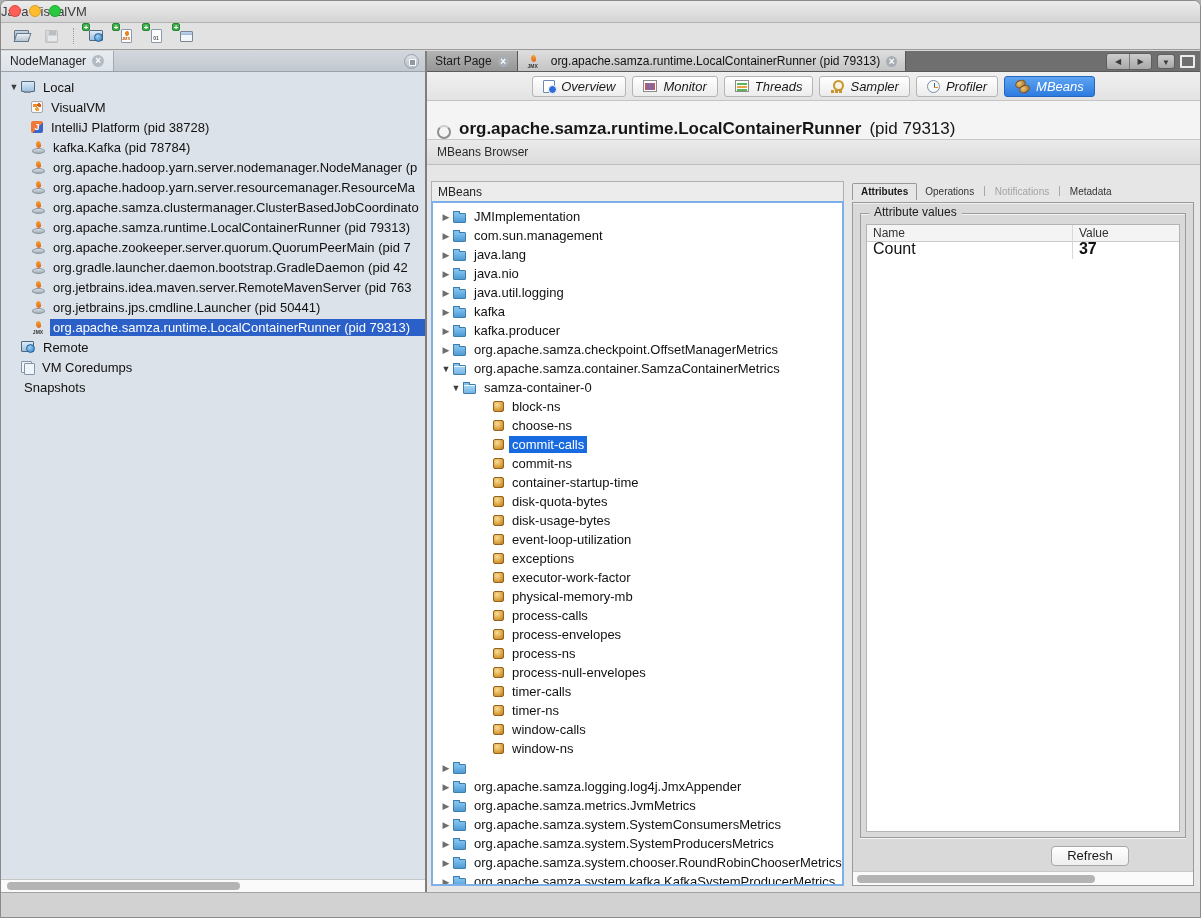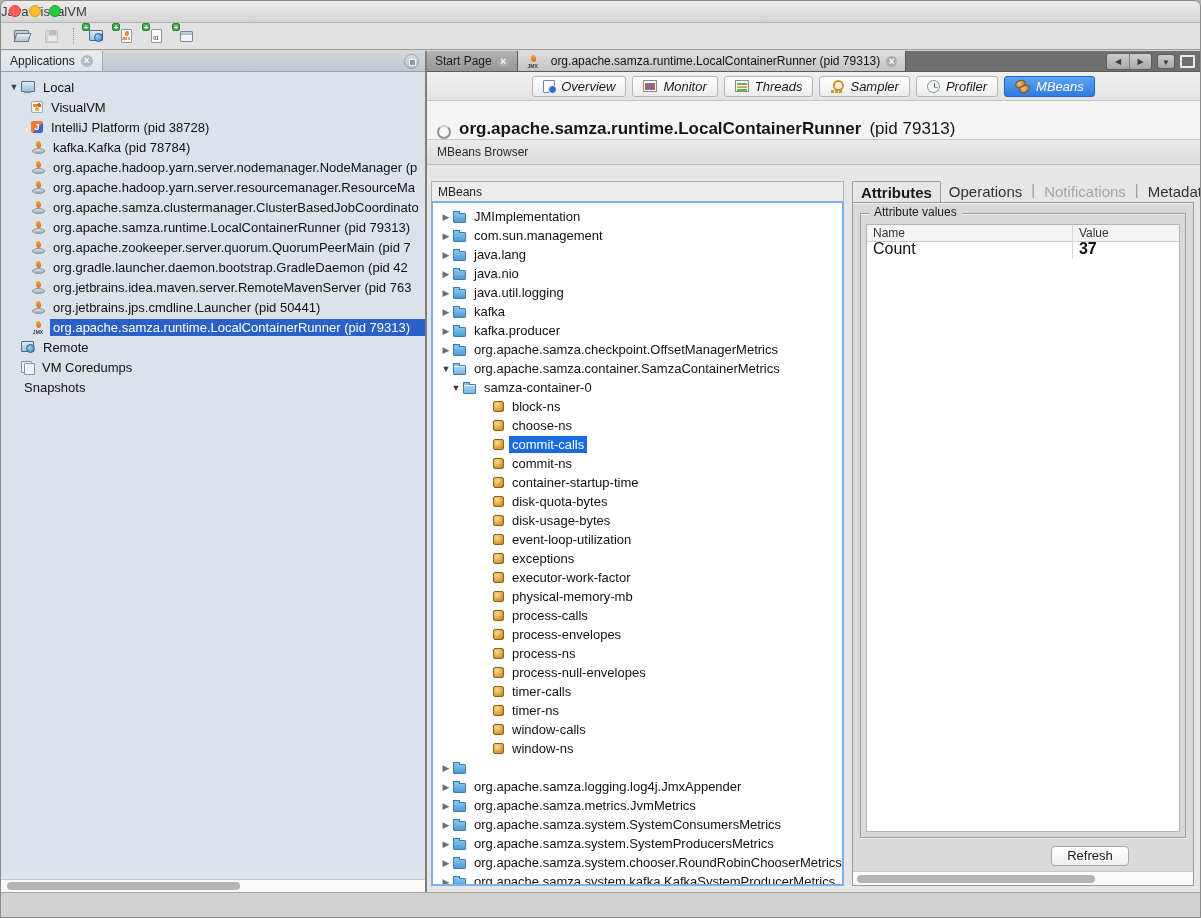--- a/index.html
+++ b/index.html
@@ -143,21 +143,21 @@
 
   .mbeans-panel { flex:1; display:flex; flex-direction:column; min-width:0; }
   .mbeans-header { height:20px; background:#ececec; border:1px solid #b0b0b0; border-bottom:none; display:flex; align-items:center; padding-left:6px; font-size:12px; color:#222; }
   .mbeans-tree { flex:1; background:#fff; border:2px solid #7db0e8; overflow:hidden; padding-top:4px; }
   .mbeans-tree .row { height:19px; }
   .mbeans-tree .row[data-sel="true"] .label { background:#176ae0; }
   .apps-tree .label { flex:1; }
 
   
   .attr-panel { width:342px; display:flex; flex-direction:column; }
-  .attr-tabs { height:21px; display:flex; align-items:flex-start; font-size:15px; color:#333; }
+  .attr-tabs { height:21px; display:flex; align-items:center; font-size:10px; color:#333; }
   .attr-tab { padding:2px 8px 3px; }
   .attr-tab.active { background:#e6e6e6; border:1px solid #9a9a9a; border-bottom:none; border-radius:2px 2px 0 0; font-weight:bold; color:#1a1a1a; }
   .attr-tab.disabled { color:#a4a4a4; }
   .attr-sep { color:#9a9a9a; padding:0 1px 3px; }
   .attr-body { flex:1; border:1px solid #9a9a9a; background:#d9d9d9; display:flex; flex-direction:column; min-height:0; box-shadow:inset 0 1px 0 #f0f0f0; }
   .group { flex:1; margin:10px 7px 2px; border:1px solid #9c9c9c; box-shadow:0 1px 0 #f2f2f2, inset 0 1px 0 #f2f2f2; position:relative; min-height:0; }
   .group-title { position:absolute; top:-9px; left:8px; background:#d9d9d9; padding:0 5px; font-size:12px; color:#1a1a1a; }
   .attr-table { position:absolute; inset:10px 5px 5px; background:#fff; border:1px solid #b4b4b4; display:flex; flex-direction:column; overflow:hidden; }
   .attr-thead { display:flex; height:17px; background:#f4f4f4; border-bottom:1px solid #cccccc; font-size:12px; color:#333; }
   .attr-trow { display:flex; height:17px; font-size:16px; color:#111;align-items:flex-end; }
@@ -206,21 +206,21 @@
     <span class="tbtn">
         <span class="t-win"></span>
         <span class="plus">+</span>
       </span>
   </div>
 
   <div class="main">
     <div class="left-panel">
       <div class="panel-tabbar">
         <span class="apps-tab">
-          <span>Applications</span>
+          <span>NodeManager</span>
           <span class="close"></span>
         </span>
         <span class="panel-min-btn"></span>
       </div>
       <div class="apps-tree">
 
           <div class="row" data-icon="computer" data-indent="0" data-disc="open" data-sel="false">
             <span class="disc"></span>
             <span class="ticon i-computer"></span>
 

